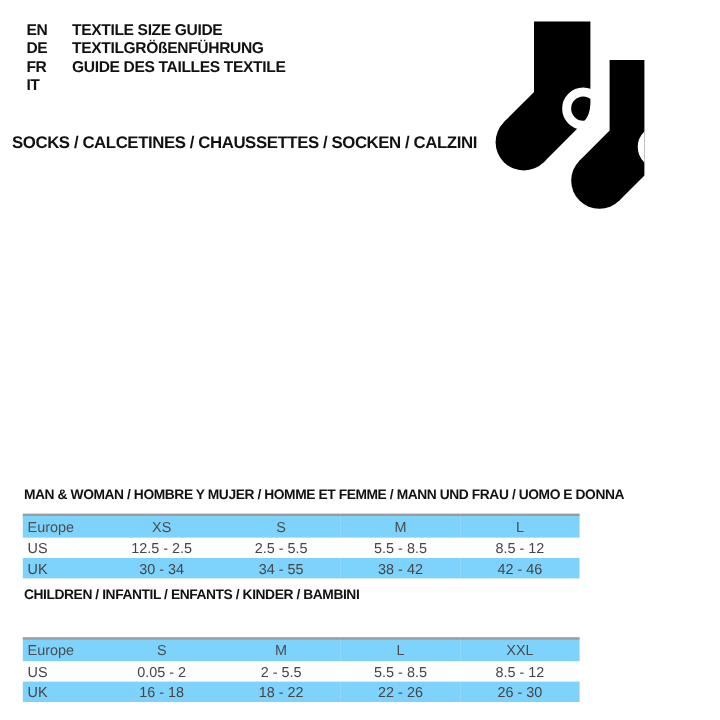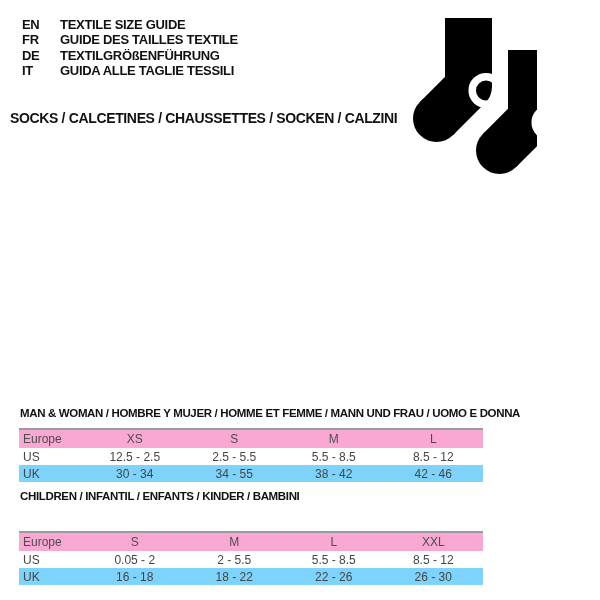--- a/index.html
+++ b/index.html
@@ -76,50 +76,49 @@
   .table-children { top: 531px; }
 
   table.size-table th,
   table.size-table td {
     padding: 0;
     font-weight: normal;
     text-align: center;
     vertical-align: middle;
     white-space: nowrap;
   }
-  table.size-table thead th { height: 18px; background: #f9a8d4; color: #4d4d4d; }
+  table.size-table thead th { height: 18px; background: #7dd3fc; color: #4d4d4d; }
   table.size-table tbody td { height: 17px; }
   table.size-table tbody tr:nth-child(2) { background: #7dd3fc; }
   table.size-table th:first-child,
   table.size-table td:first-child {
     text-align: left;
     padding-left: 4px;
   }
 </style>
 </head>
 <body>
 
 <div class="canvas">
 
   <div class="lang-block">
     <div class="lang-row">
       <span class="lang-code">EN</span>
       <span class="lang-label">TEXTILE SIZE GUIDE</span>
     </div>
     <div class="lang-row">
+      <span class="lang-code">DE</span>
+      <span class="lang-label">TEXTILGRÖßENFÜHRUNG</span>
+    </div>
+    <div class="lang-row">
       <span class="lang-code">FR</span>
       <span class="lang-label">GUIDE DES TAILLES TEXTILE</span>
     </div>
     <div class="lang-row">
-      <span class="lang-code">DE</span>
-      <span class="lang-label">TEXTILGRÖßENFÜHRUNG</span>
-    </div>
-    <div class="lang-row">
       <span class="lang-code">IT</span>
-      <span class="lang-label">GUIDA ALLE TAGLIE TESSILI</span>
     </div>
   </div>
 
   <div class="category">SOCKS / CALCETINES / CHAUSSETTES / SOCKEN / CALZINI</div>
 
   <svg class="socks-svg" viewBox="400 0 200 190" xmlns="http://www.w3.org/2000/svg" aria-hidden="true">
 
     <path d="M468.5,18 V86.5 L436.5,118.5" fill="none" stroke="#000000" stroke-width="47" stroke-linejoin="round" stroke-linecap="butt"></path>
     <circle cx="436.5" cy="118.5" r="23.5" fill="#000000"></circle>
     <circle cx="486" cy="90.5" r="13.8" fill="none" stroke="#ffffff" stroke-width="7.5"></circle>

